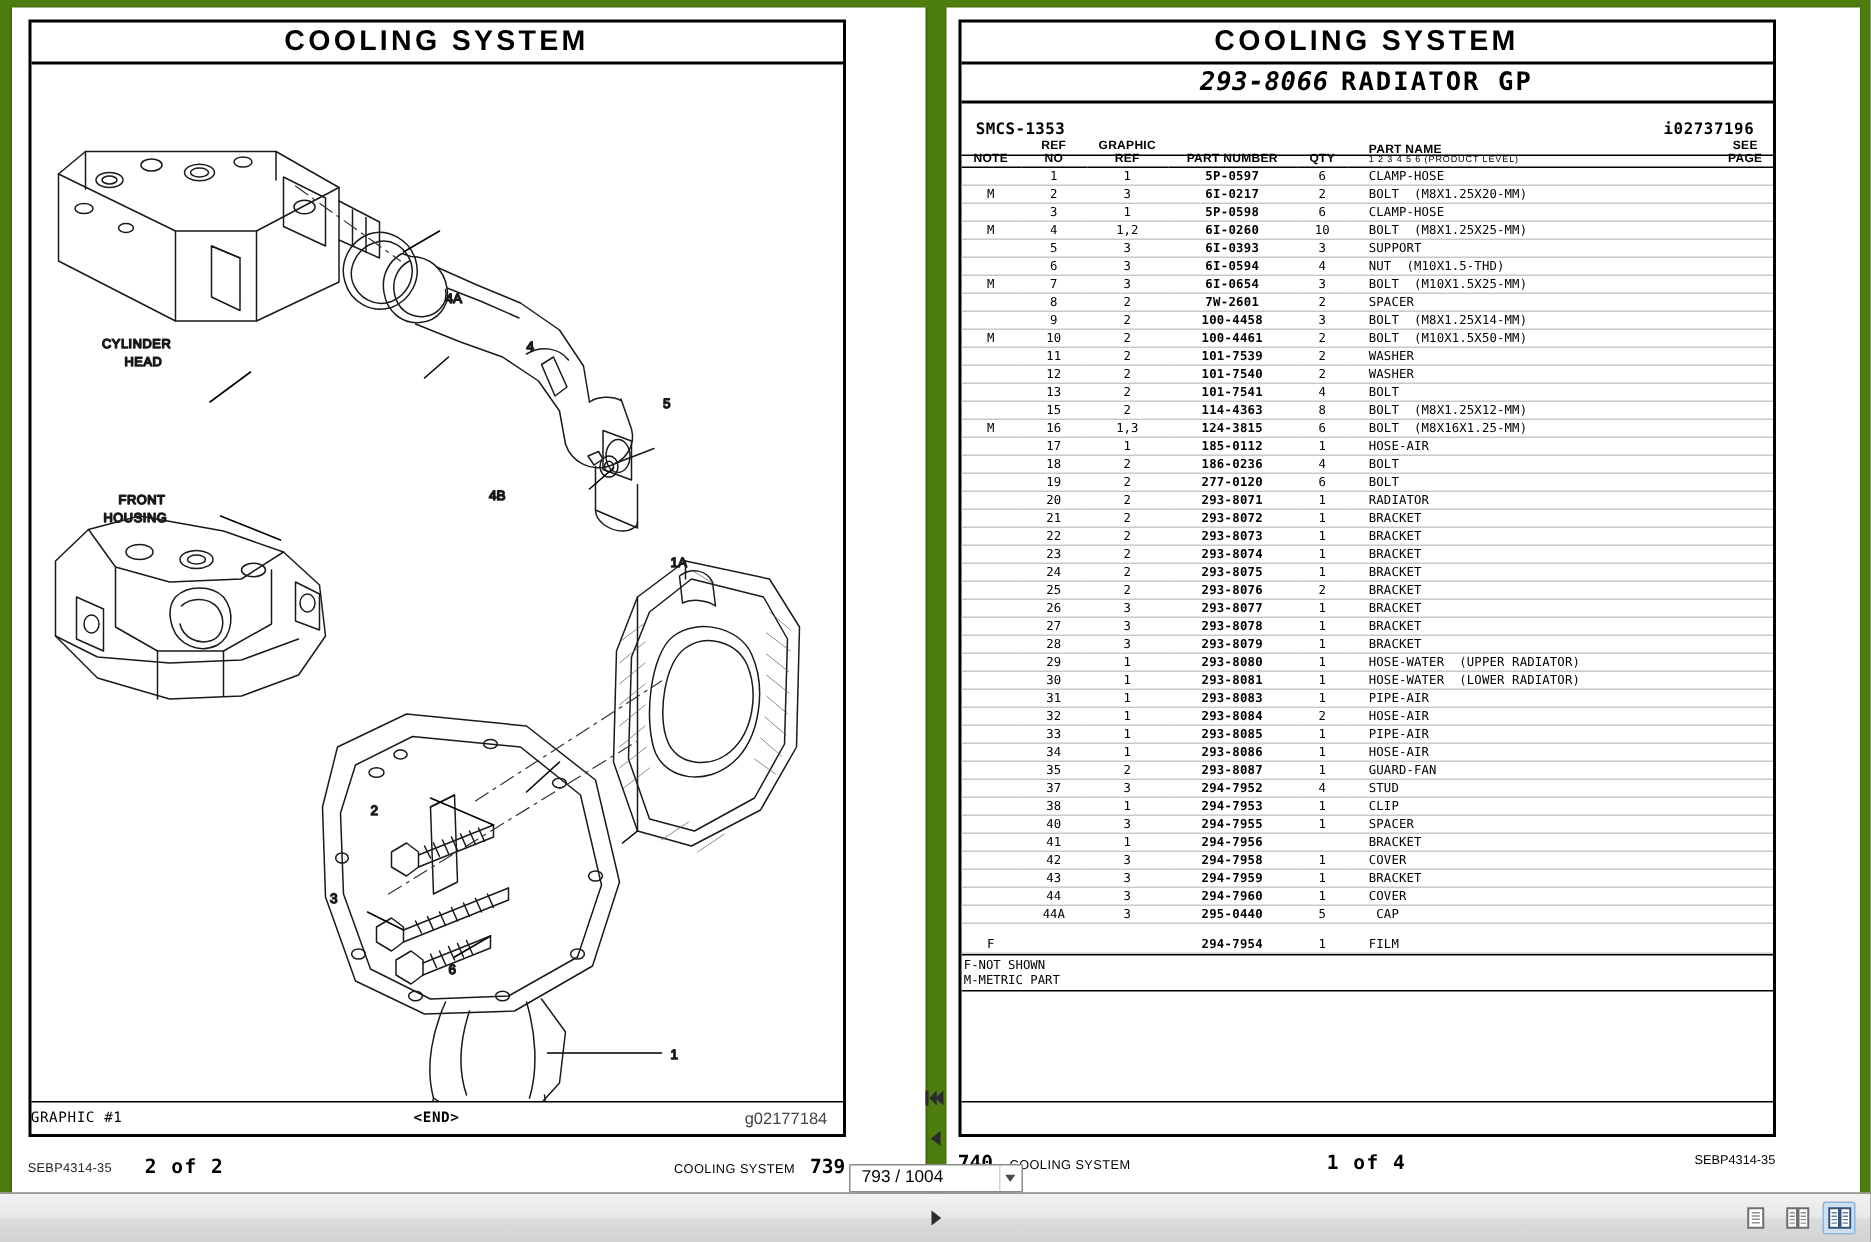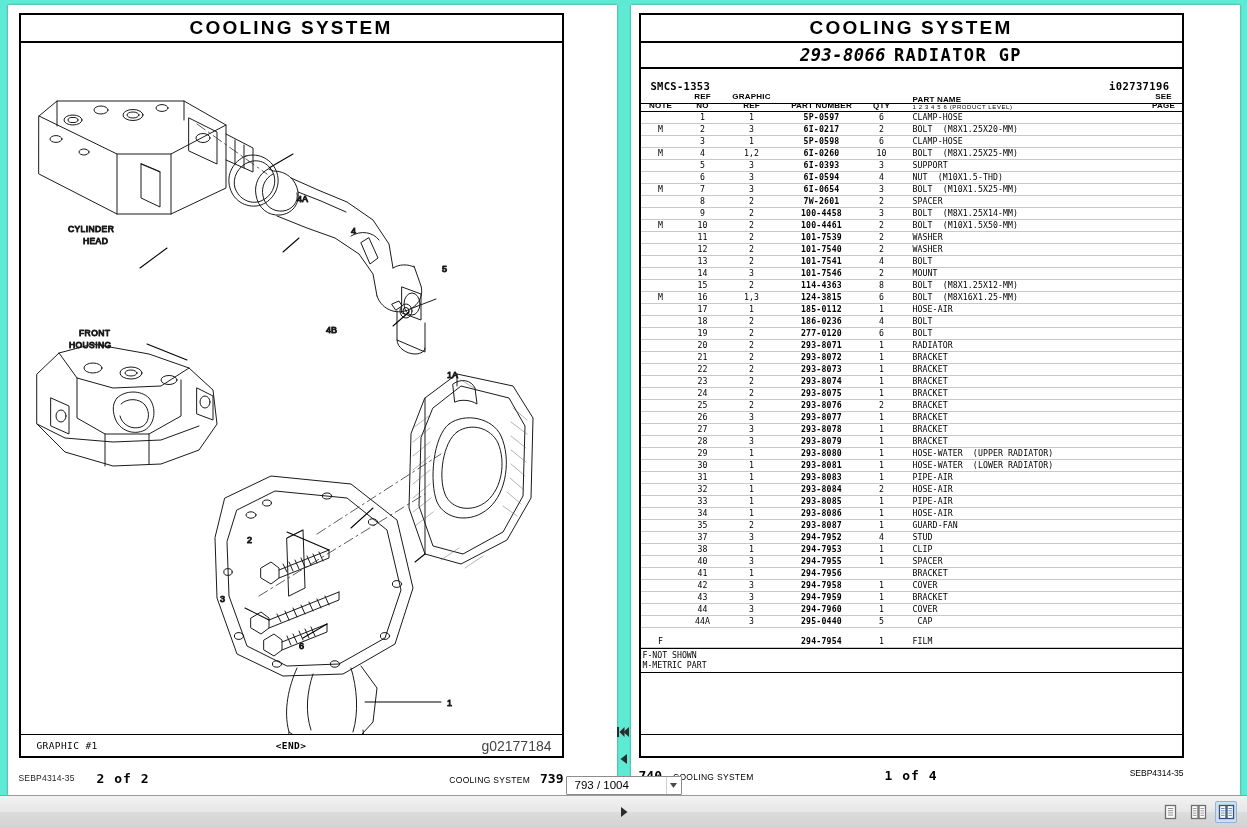--- a/index.html
+++ b/index.html
@@ -18,21 +18,21 @@
   }
   
   .spread {
     position: absolute;
     left: 0; top: 0;
     width: 1247px; height: 795px;
     display: flex;
     justify-content: center;
     gap: 14px;
     padding: 5px 0 0 0;
-    background: #5eead4;
+    background: #4d7c0f;
   }
   .page {
     position: relative;
     width: 609px; height: 790px;
     background: #ffffff;
     box-shadow: 0 0 2px rgba(0,0,0,.45);
     overflow: hidden;
   }
   .page-inner {
     position: absolute;
@@ -119,32 +119,32 @@
     letter-spacing: .3px;
   }
 
   
   .frame-foot {
     position: absolute;
     left: 0; right: 0; bottom: 0;
     height: 22px;
     border-top: 1.6px solid #000;
     display: flex; align-items: center;
-    padding: 0 16px;
+    padding: 0 0;
     font-size: 9.5px;
     font-family: "DejaVu Sans Mono", monospace;
   }
   .frame-foot .g-left { letter-spacing: .4px; }
   .frame-foot .g-mid {
     position: absolute; left: 0; right: 0;
     text-align: center; font-weight: bold; letter-spacing: .4px;
   }
   .frame-foot .g-right {
     position: absolute; right: 10px;
-    color: #444; font-size: 14px;
+    color: #444; font-size: 11px;
     font-family: "Liberation Sans", sans-serif;
   }
 
   
   .page-foot {
     position: absolute;
     left: 0; top: 755px;
     width: 545px; height: 20px;
     display: flex; align-items: center;
     font-size: 8.5px;
@@ -667,29 +667,20 @@
                     <td class="c-note"></td>
                     <td class="c-ref">13</td>
                     <td class="c-gref">2</td>
                     <td class="c-pn">101-7541</td>
                     <td class="c-qty">4</td>
                     <td class="c-name">BOLT</td>
                     <td class="c-see"></td>
                   </tr>
                   <tr>
                     <td class="c-note"></td>
-                    <td class="c-ref">14</td>
-                    <td class="c-gref">3</td>
-                    <td class="c-pn">101-7546</td>
-                    <td class="c-qty">2</td>
-                    <td class="c-name">MOUNT</td>
-                    <td class="c-see"></td>
-                  </tr>
-                  <tr>
-                    <td class="c-note"></td>
                     <td class="c-ref">15</td>
                     <td class="c-gref">2</td>
                     <td class="c-pn">114-4363</td>
                     <td class="c-qty">8</td>
                     <td class="c-name">BOLT  (M8X1.25X12-MM)</td>
                     <td class="c-see"></td>
                   </tr>
                   <tr>
                     <td class="c-note">M</td>
                     <td class="c-ref">16</td>

